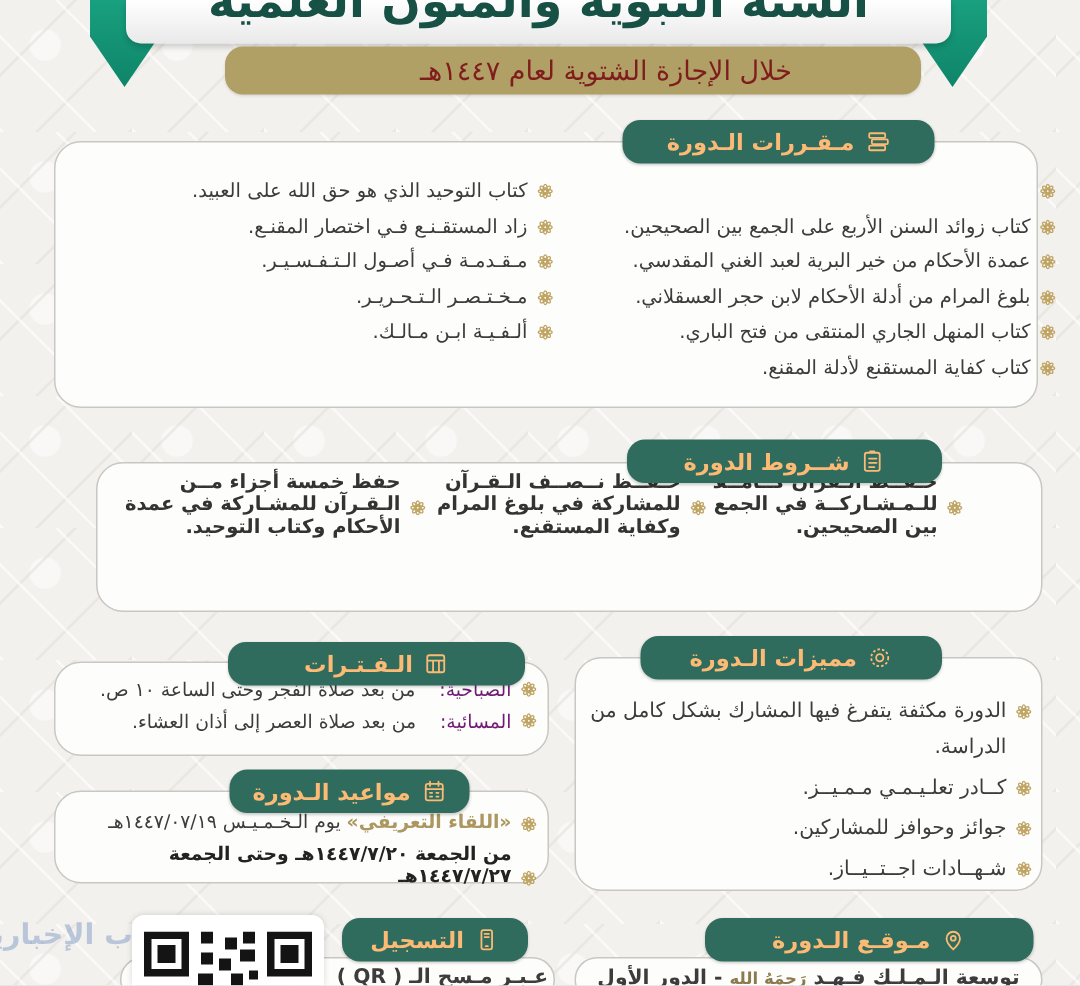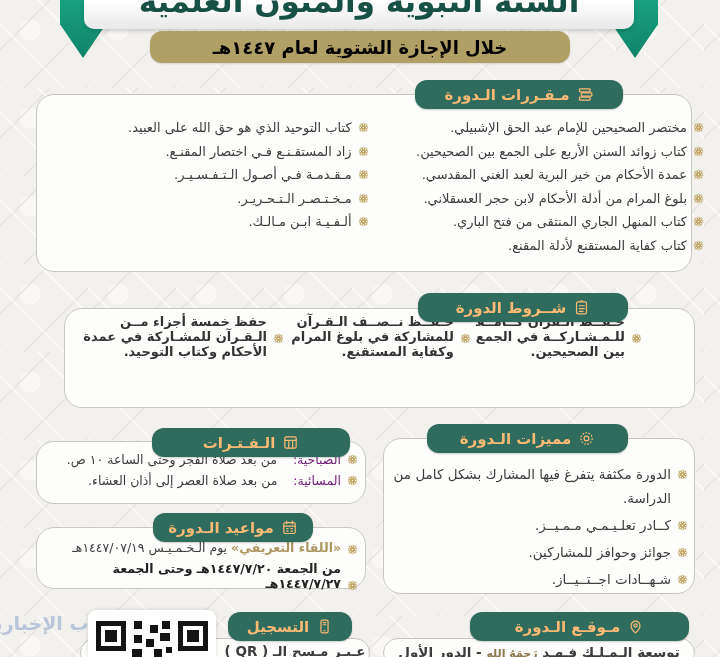--- a/index.html
+++ b/index.html
@@ -22,22 +22,22 @@
     background:linear-gradient(180deg,#18a07f,#0f8468);
     clip-path:polygon(0 0,100% 0,100% 42%,50% 100%,0 42%);}
   .tail-left{left:60px;}
   .tail-right{left:612px;}
   .banner{position:absolute;left:84px;top:0;width:550px;height:29px;z-index:2;
     background:linear-gradient(180deg,#ffffff,#e9e9e9);
     border-radius:0 0 10px 10px;box-shadow:0 2px 4px rgba(0,0,0,.18);
     overflow:hidden;display:flex;justify-content:center;}
   .banner-title{font-size:31px;font-weight:800;color:#175044;margin-top:-17px;white-space:nowrap;}
   .subtitle-pill{position:absolute;left:150px;top:31px;width:420px;height:32px;z-index:2;
-    background:#b1a066;border-radius:12px;color:#000000;font-size:18px;font-weight:700;
-    display:flex;align-items:center;justify-content:center;box-shadow:0 1px 2px rgba(0,0,0,.12);}
+    background:#b1a066;border-radius:12px;color:#7f1d1d;font-size:18px;font-weight:400;
+    display:flex;align-items:center;justify-content:center;box-shadow:0 1px 2px rgba(0,0,0,.12);padding-left:44px;}
   
   .panel{position:absolute;background:#fdfdfc;border:1.5px solid #c9c7c3;border-radius:18px;box-sizing:border-box;}
   .badge{position:absolute;height:29px;z-index:3;background:#2f6c5d;border-radius:12px;
     color:#fdba74;display:flex;align-items:center;justify-content:center;gap:7px;
     font-size:15px;font-weight:700;box-shadow:0 1px 2px rgba(0,0,0,.2);padding:0 10px;box-sizing:border-box;}
   .badge svg{width:17px;height:17px;flex:0 0 auto;}
   .item{display:flex;align-items:flex-start;gap:6px;color:#3c3c3c;}
   .item .bullet{flex:0 0 auto;width:11px;height:11px;color:#bfa463;margin-top:4px;}
   
   .courses-body{position:absolute;left:14px;right:16px;top:116px;display:flex;gap:8px;z-index:2;}
@@ -153,21 +153,20 @@
         <use href="#sym-books"></use>
       </svg>
     <span>مـقـررات الـدورة</span>
   </div>
   <div class="courses-body">
     <div class="courses-col col-right">
       <div class="item">
           <svg class="bullet">
             <use href="#sym-rosette"></use>
           </svg>
-          <span>مختصر الصحيحين للإمام عبد الحق الإشبيلي.</span>
         </div>
       <div class="item">
           <svg class="bullet">
             <use href="#sym-rosette"></use>
           </svg>
           <span>كتاب زوائد السنن الأربع على الجمع بين الصحيحين.</span>
         </div>
       <div class="item">
           <svg class="bullet">
             <use href="#sym-rosette"></use>

